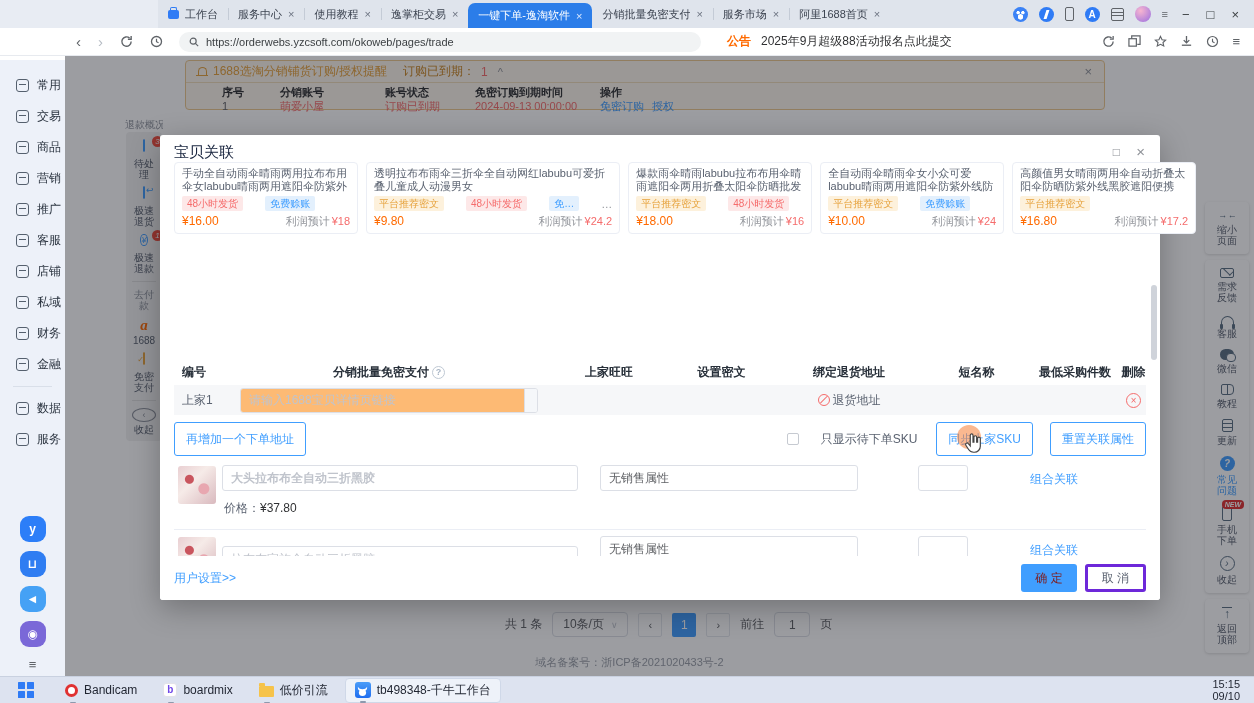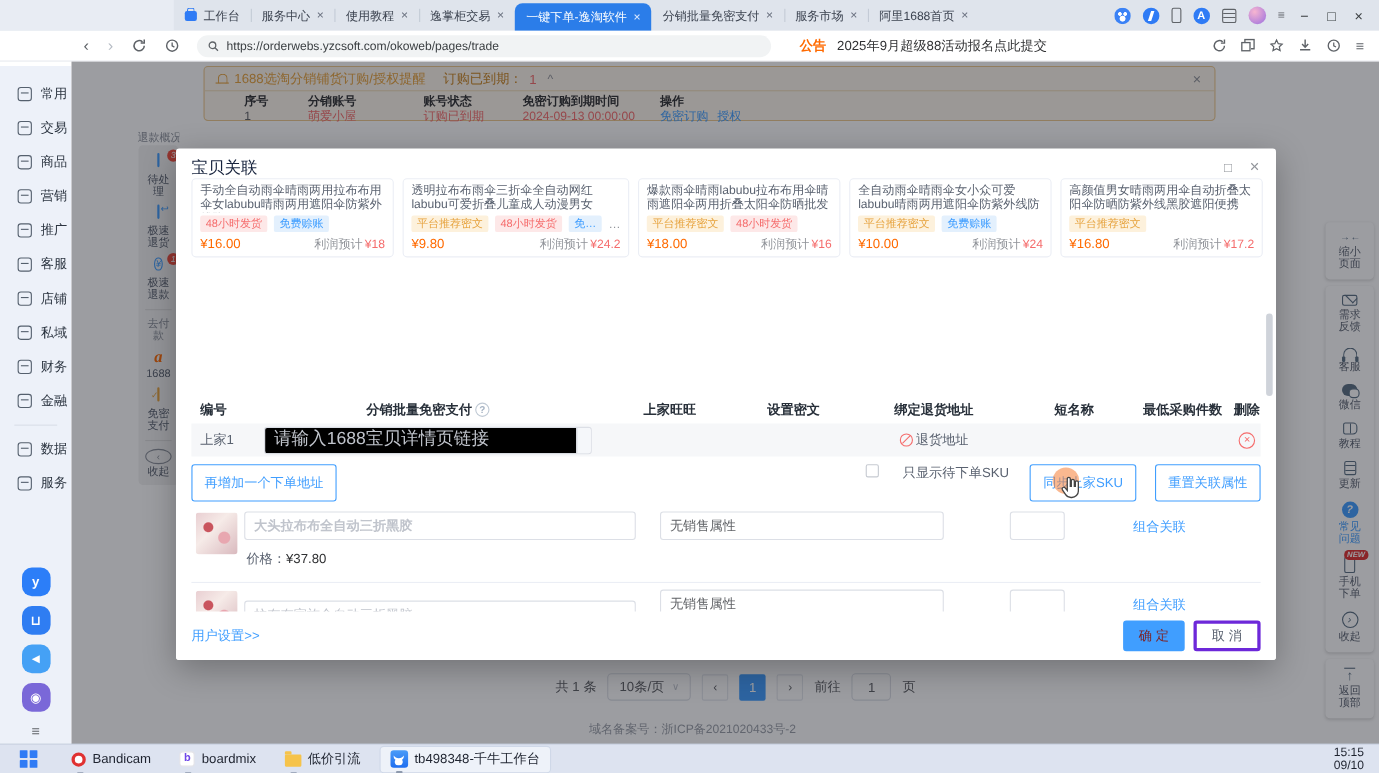--- a/index.html
+++ b/index.html
@@ -124,46 +124,46 @@
   .r-top{font-size:12px;color:#5a6f82;border-top:1.6px solid #5a6f82;line-height:12px;padding:0 2px}
 
   
   .modal{position:absolute;left:160px;top:135px;width:1000px;height:465px;background:#fff;border-radius:3px;box-shadow:0 8px 30px rgba(0,0,0,.28);z-index:10;font-size:12px}
   .m-title{position:absolute;left:14px;top:8px;font-size:15px;color:#17233d}
   .m-max{position:absolute;right:40px;top:10px;color:#909399;font-size:12px}
   .m-close{position:absolute;right:15px;top:8px;color:#909399;font-size:15px}
   .m-cards{position:absolute;left:14px;top:27px;right:26px;display:flex;gap:8px}
   .card{flex:0 0 184px;border:1px solid #ebeef5;border-radius:4px;background:#fff;padding:4px 7px}
   .c-title{font-size:11px;line-height:13px;height:26px;overflow:hidden;color:#5a6270}
-  .c-tags{display:flex;gap:6px;margin-top:3px;height:15px;align-items:center}
+  .c-tags{display:flex;gap:22px;margin-top:3px;height:15px;align-items:center}
   .tag{font-size:10px;line-height:15px;height:15px;padding:0 5px;border-radius:2px;white-space:nowrap}
   .tag.pink{background:#fde8e8;color:#f56c6c}
   .tag.orange{background:#fdf1dc;color:#e6a23c}
   .tag.blue{background:#e3f0fd;color:#409eff}
   .c-more{color:#909399;font-size:11px;line-height:10px}
   .c-price-row{display:flex;align-items:baseline;margin-top:3px}
   .c-price{color:#ff6a00;font-size:12px}
   .c-profit{margin-left:auto;font-size:11px;color:#909399}
   .c-profit-val{color:#f56c6c;font-size:11px;margin-left:2px}
   .m-scroll{position:absolute;right:3px;top:150px;width:6px;height:75px;background:#cfd3da;border-radius:3px}
   .m-thead,.m-trow{left:14px;right:14px;display:flex;align-items:center}
   .m-thead{position:absolute;top:226px;height:22px;font-weight:bold;color:#28303a}
   .m-trow{position:absolute;top:250px;height:30px;background:#f6f7f9;color:#5a6270}
   .co1{width:55px;padding-left:8px}.co2{width:320px;text-align:center}.co3{width:120px;text-align:center}.co4{width:105px;text-align:center}.co5{width:150px;text-align:center}.co6{width:105px;text-align:center}.co7{width:92px;text-align:center}.co8{width:25px;text-align:center}
   .info-q{display:inline-block;width:13px;height:13px;border:1px solid #bfc9d4;border-radius:50%;color:#a7b4c4;font-size:9px;line-height:11px;text-align:center;margin-left:3px;vertical-align:1px}
   .link-wrap{width:298px;height:25px;border:1px solid #dcdfe6;border-radius:3px;background:#fff;display:flex;margin:0 auto;overflow:hidden}
-  .link-wrap input{flex:1;border:none;outline:none;font-size:16px;padding:0 8px;color:#606266;background:#000000;font-family:inherit}
+  .link-wrap input{flex:1;border:none;outline:none;font-size:12px;padding:0 8px;color:#606266;background:#fdba74;font-family:inherit}
   .link-addon{width:13px;background:#f5f7fa;border-left:1px solid #dcdfe6}
   input::placeholder{color:#c0c4cc}
   .no-ico{display:inline-block;width:12px;height:12px;border:1.2px solid #f56c6c;border-radius:50%;position:relative;vertical-align:-2px;margin-right:3px}
   .no-ico::after{content:"";position:absolute;left:0;top:4.5px;width:10px;height:1.2px;background:#f56c6c;transform:rotate(-45deg)}
   .del-ico{display:inline-block;width:15px;height:15px;border:1.2px solid #f56c6c;border-radius:50%;color:#f56c6c;font-size:10px;line-height:13px;text-align:center}
   .m-actions{position:absolute;left:14px;right:14px;top:291px;height:26px;display:flex;align-items:center}
   .btn-outline{height:26px;padding:16px 11px;border:1px solid #409eff;color:#409eff;background:#fff;border-radius:3px;font-size:12px;display:flex;align-items:center;white-space:nowrap}
-  .m-actions-r{margin-left:auto;display:flex;gap:17px}
+  .m-actions-r{margin-left:auto;display:flex;align-items:center;gap:17px}
   .chk{width:12px;height:12px;border:1px solid #c6cad1;border-radius:2px;background:#fff;flex:0 0 auto}
   .chk-label{color:#5a6270;margin-left:5px;margin-right:2px}
   .skurow{position:absolute;left:14px;right:14px}
   .sku1{top:325px;height:64px}
   .sku2{top:399px;height:48px;overflow:hidden}
   .thumb{position:absolute;left:4px;width:38px;height:38px;border-radius:3px;background:linear-gradient(135deg,#e9cfd2 0%,#f6ebe8 40%,#d9b9be 75%,#c7a3ab 100%);background-image:radial-gradient(circle at 30% 35%,#c9555e 4px,transparent 5px),radial-gradient(circle at 68% 60%,#e8a7b0 5px,transparent 6px),linear-gradient(135deg,#e9cfd2 0%,#f6ebe8 40%,#d9b9be 100%)}
   .txt-in{position:absolute;height:26px;border:1px solid #dcdfe6;border-radius:3px;font-size:12px;padding:0 8px;color:#606266;outline:none;background:#fff;font-family:inherit}
   .name-in{left:48px;width:356px}
   .attr-in{left:426px;width:258px}
   .mini-in{left:744px;width:50px}

